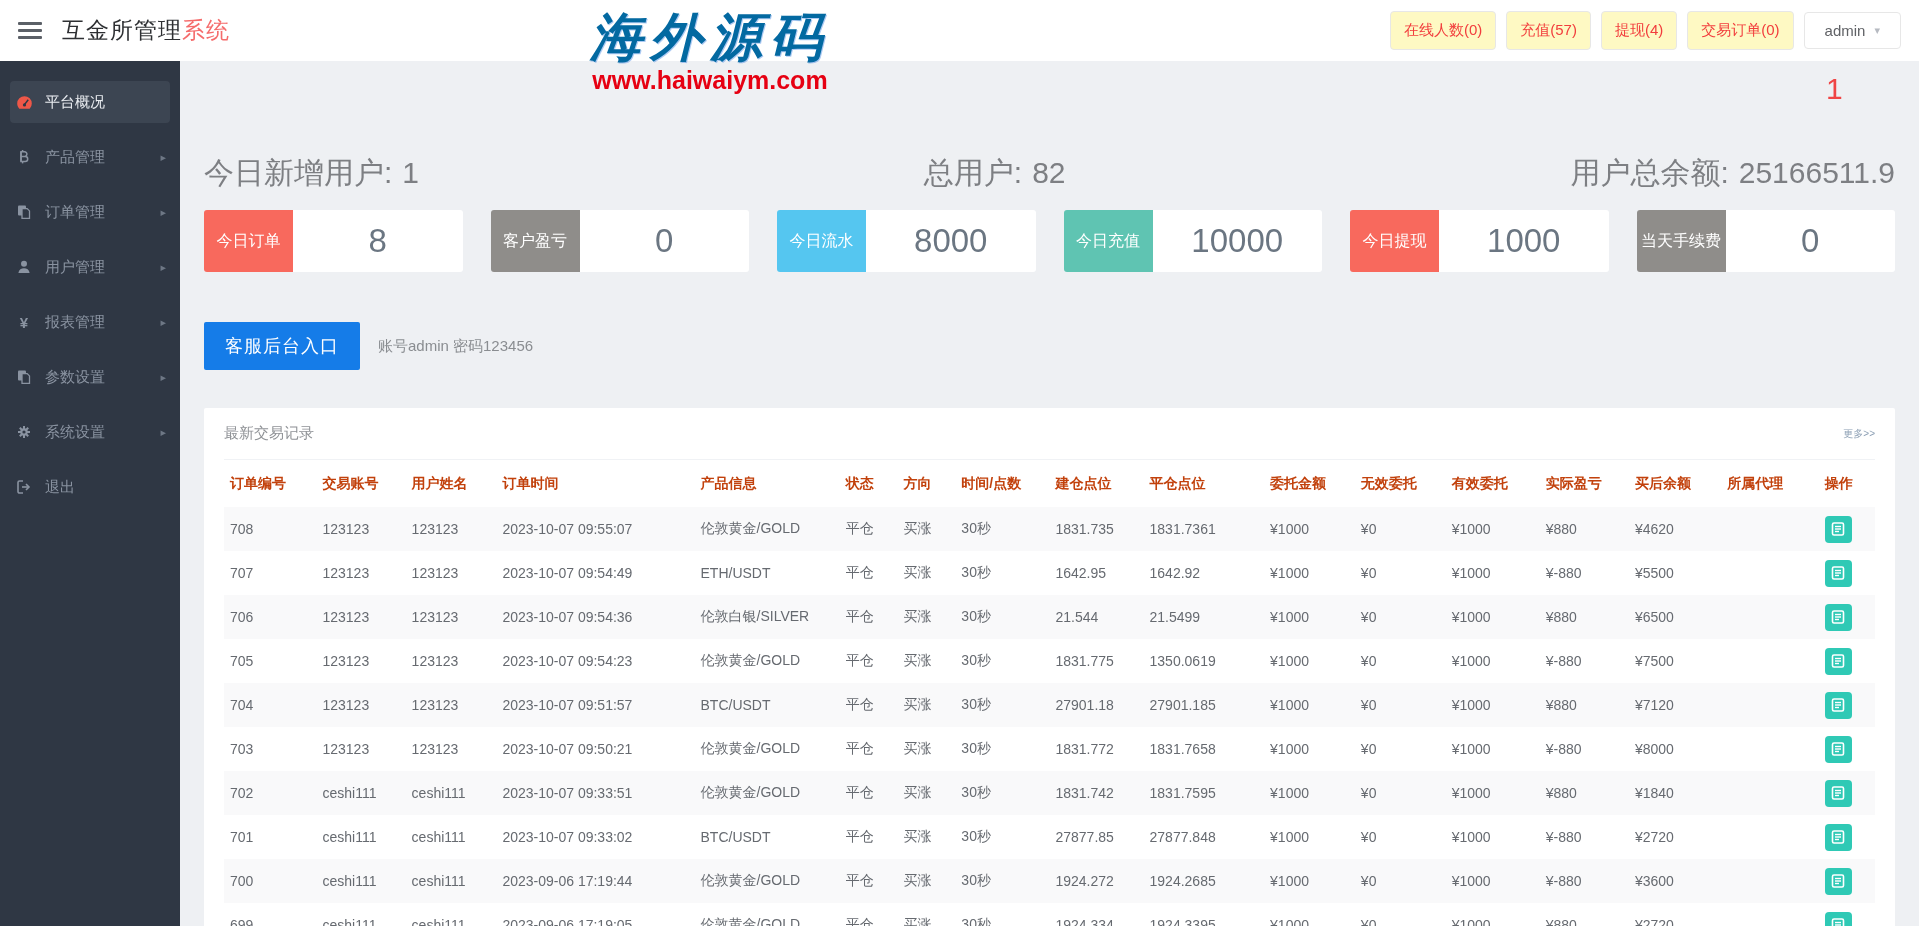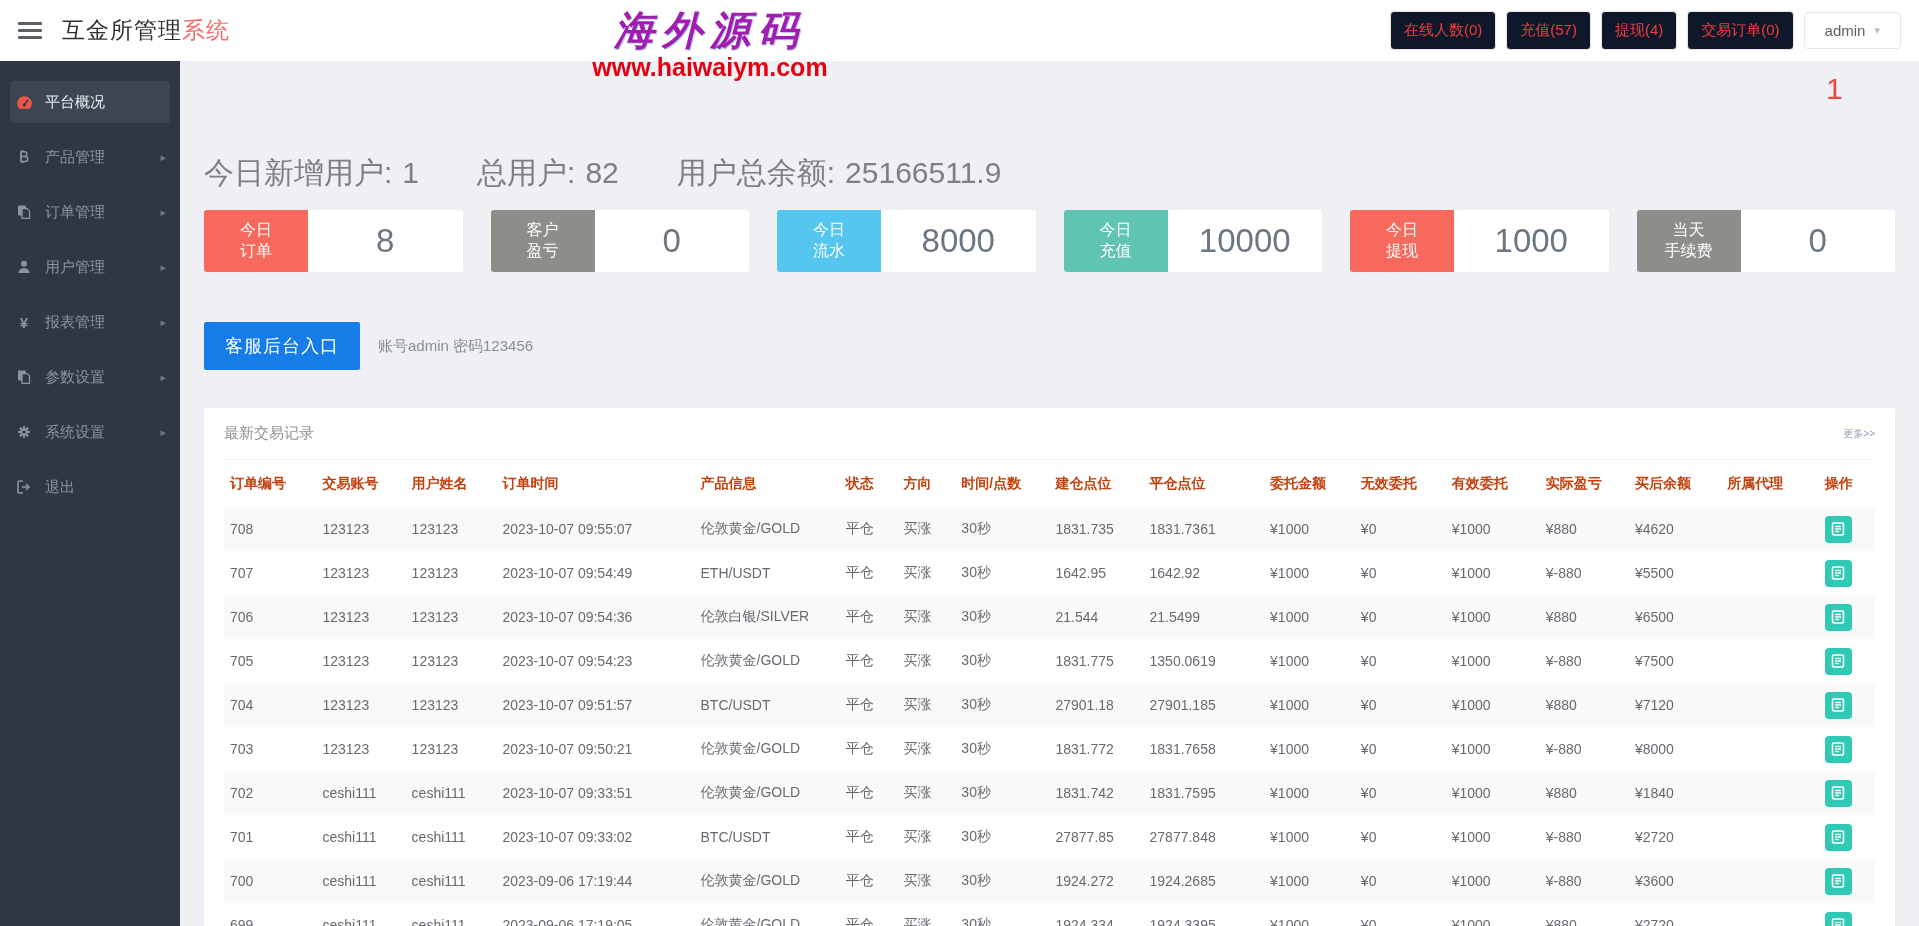--- a/index.html
+++ b/index.html
@@ -14,37 +14,37 @@
   .topbar {
     height:61px; background:#ffffff; display:flex; align-items:center;
     padding:0 18px; position:relative; z-index:5;
   }
   .burger { width:24px; cursor:pointer; display:flex; flex-direction:column; gap:4px; }
   .burger span { display:block; height:3px; background:#5b6067; border-radius:1px; }
   .app-title { font-size:23px; color:#2e3033; margin-left:20px; letter-spacing:1px; }
   .app-title .accent { color:#f56c6c; }
   .topbar-right { margin-left:auto; display:flex; align-items:center; gap:10px; }
   .nav-btn {
-    background:#0f172a; border:1px solid #e7e7e7; border-radius:4px;
+    background:#fef9c3; border:1px solid #e7e7e7; border-radius:4px;
     color:#f23d3d; font-size:15px; padding:9px 13px; cursor:pointer;
     font-family:inherit;
   }
   .user-menu {
     border:1px solid #e7e7e7; border-radius:4px; color:#606266; font-size:15px;
     padding:9px 20px; display:flex; align-items:center; gap:9px; cursor:pointer; background:#fff;
   }
   .user-caret { font-size:11px; color:#b6bac1; }
 
   
   .watermark {
     position:absolute; left:540px; top:8px; width:340px; text-align:center;
     z-index:20; pointer-events:none;
   }
   .wm-brand {
-    color:#a21caf; font-size:40px; line-height:1.1; font-weight:bold; font-style:italic;
+    color:#0369a1; font-size:52px; line-height:1.1; font-weight:bold; font-style:italic;
     letter-spacing:8px; font-family:"DejaVu Serif",serif;
     text-shadow:1px 1px 0 rgba(21,102,221,.35);
   }
   .wm-url { color:#e60012; font-size:25px; font-weight:bold; margin-top:1px; }
   .wm-stray { position:absolute; left:1826px; top:72px; color:#f04545; font-size:30px; z-index:20; }
 
   
   .layout { display:flex; height:865px; }
   .sidebar { width:180px; flex-shrink:0; background:#2f3744; padding-top:20px; }
   .side-item {
@@ -54,30 +54,30 @@
   .side-item.active { background:#3c4552; color:#e9ecf0; }
   .side-icon { width:20px; margin-right:11px; display:flex; align-items:center; justify-content:center; }
   .side-icon .yen-glyph { font-weight:bold; font-size:15px; color:#8a93a1; }
   .side-arrow { margin-left:auto; font-size:11px; color:#6e7785; }
 
   .content { flex:1; padding:0 24px; position:relative; overflow:hidden; }
 
   
   .overview-stats {
     margin-top:92px; display:flex; gap:58px; align-items:baseline;
-    color:#7d7f83; font-size:30px;
+    color:#7d7f83; font-size:30px;justify-content:space-between;
   }
   .stat { display:flex; align-items:baseline; gap:10px; }
 
   
   .cards { display:flex; gap:28px; margin-top:16px; }
   .card { flex:1; height:62px; display:flex; border-radius:3px; overflow:hidden; }
   .card-tag {
-    width:104px; flex-shrink:0; color:#fff; font-size:16px; line-height:1.3;
-    display:flex; flex-direction:column; align-items:center; justify-content:center;
+    width:89px; flex-shrink:0; color:#fff; font-size:16px; line-height:1.3;
+    display:flex; flex-direction:row; align-items:center; justify-content:center;
   }
   .card-body {
     flex:1; background:#fff; display:flex; align-items:center; justify-content:center;
     font-size:33px; color:#6b7682;
   }
 
   
   .service-row { margin-top:50px; display:flex; align-items:center; gap:18px; }
   .service-btn {
     background:#157ce8; border:none; color:#fff; font-size:18px; padding:12px 21px;

